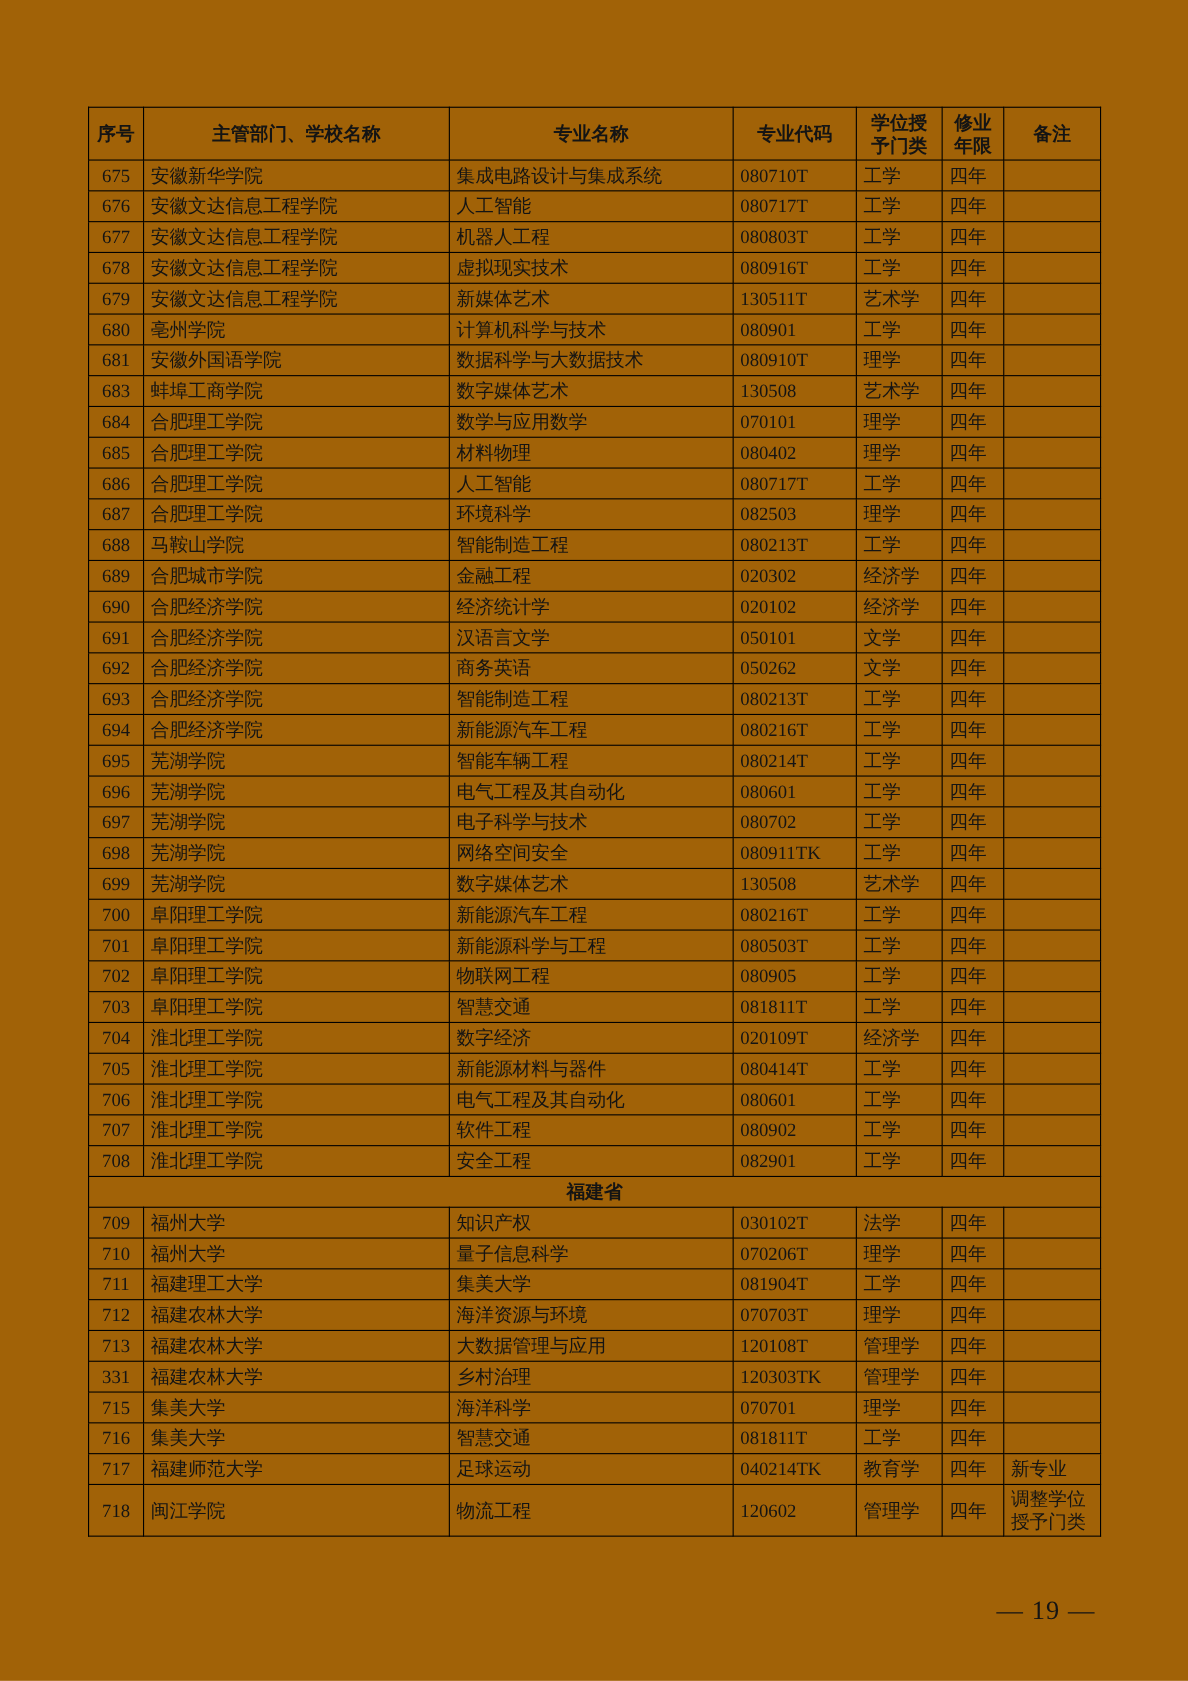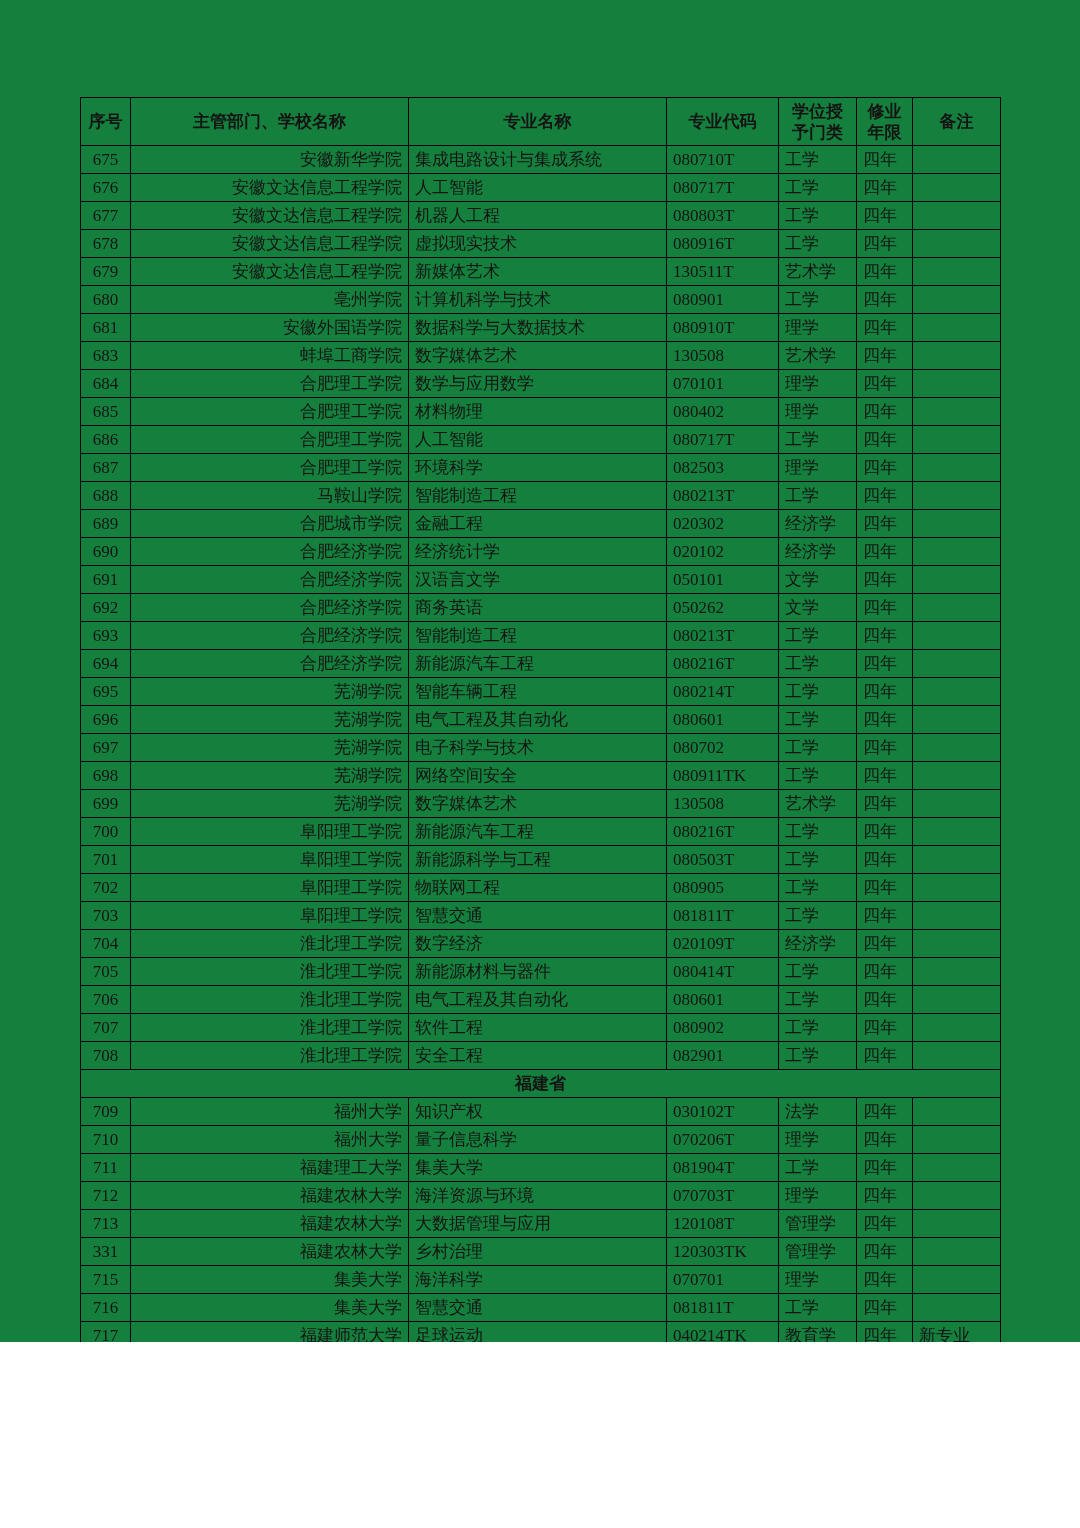--- a/index.html
+++ b/index.html
@@ -7,22 +7,22 @@
   body {
     width: 1080px;
     height: 1528px;
     background: #ffffff;
     font-family: "Liberation Serif", "DejaVu Serif", serif;
     color: #141414;
   }
   .page {
     position: relative;
     width: 1080px;
-    height: 1342px;
-    background: #15803d;
+    height: 1528px;
+    background: #a16207;
     overflow: hidden;
   }
   .doc-table {
     position: absolute;
     left: 80px;
     top: 97px;
     width: 920px;
     border-collapse: collapse;
     table-layout: fixed;
   }
@@ -38,21 +38,21 @@
   }
   .doc-table thead th {
     font-weight: 700;
     text-align: center;
     height: 48px;
     padding: 2px 2px;
   }
   .hdr-line { display: block; }
   .doc-table tbody td { height: 28px; }
   .cell-serial { text-align: center; margin-top: 30px; }
-  .cell-school { text-align: right; }
+  .cell-school { text-align: left; }
   .cell-major  { text-align: left; }
   .cell-code   { text-align: left; font-family: "Liberation Serif", "DejaVu Serif", serif; }
   .cell-degree { text-align: left; }
   .cell-years  { text-align: left; }
   .cell-note   { text-align: left; }
   .section-cell {
     text-align: center;
     font-weight: 700;
     height: 34px;
     margin-left: 25px;

